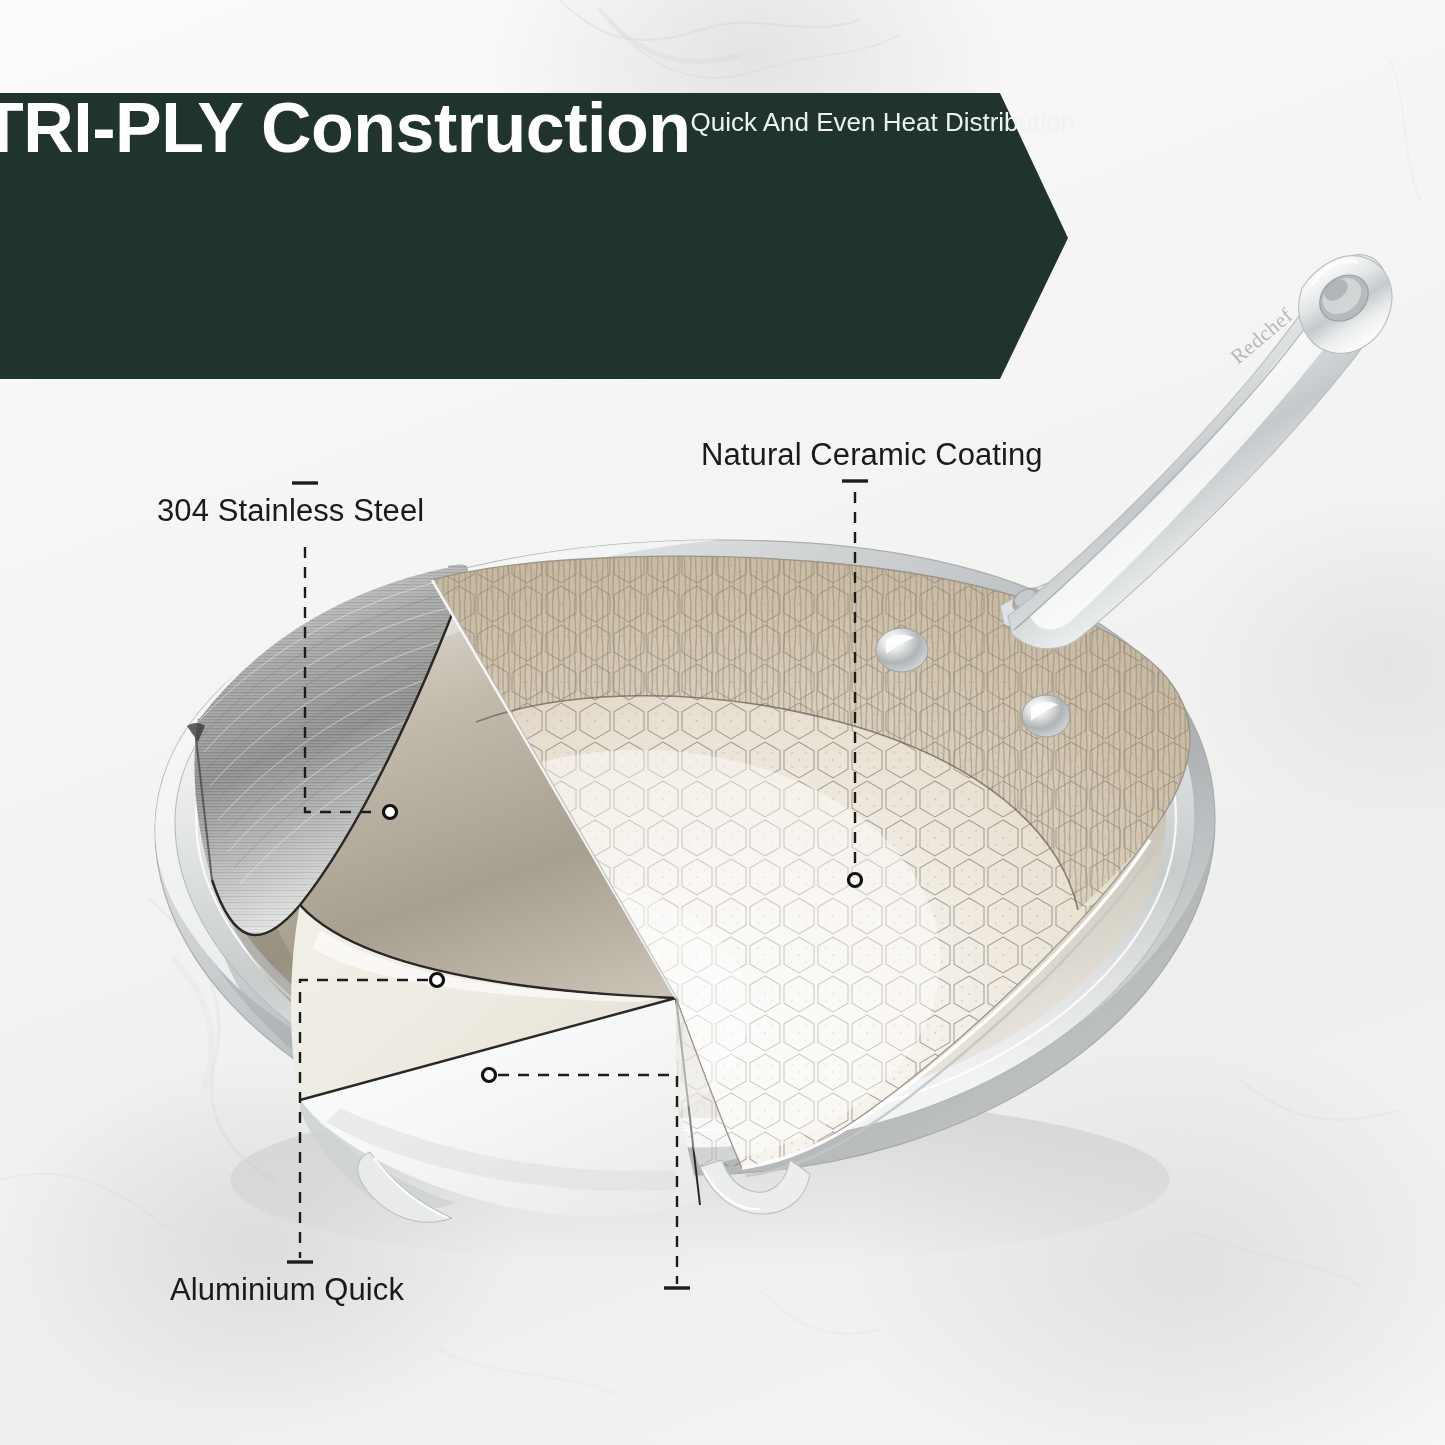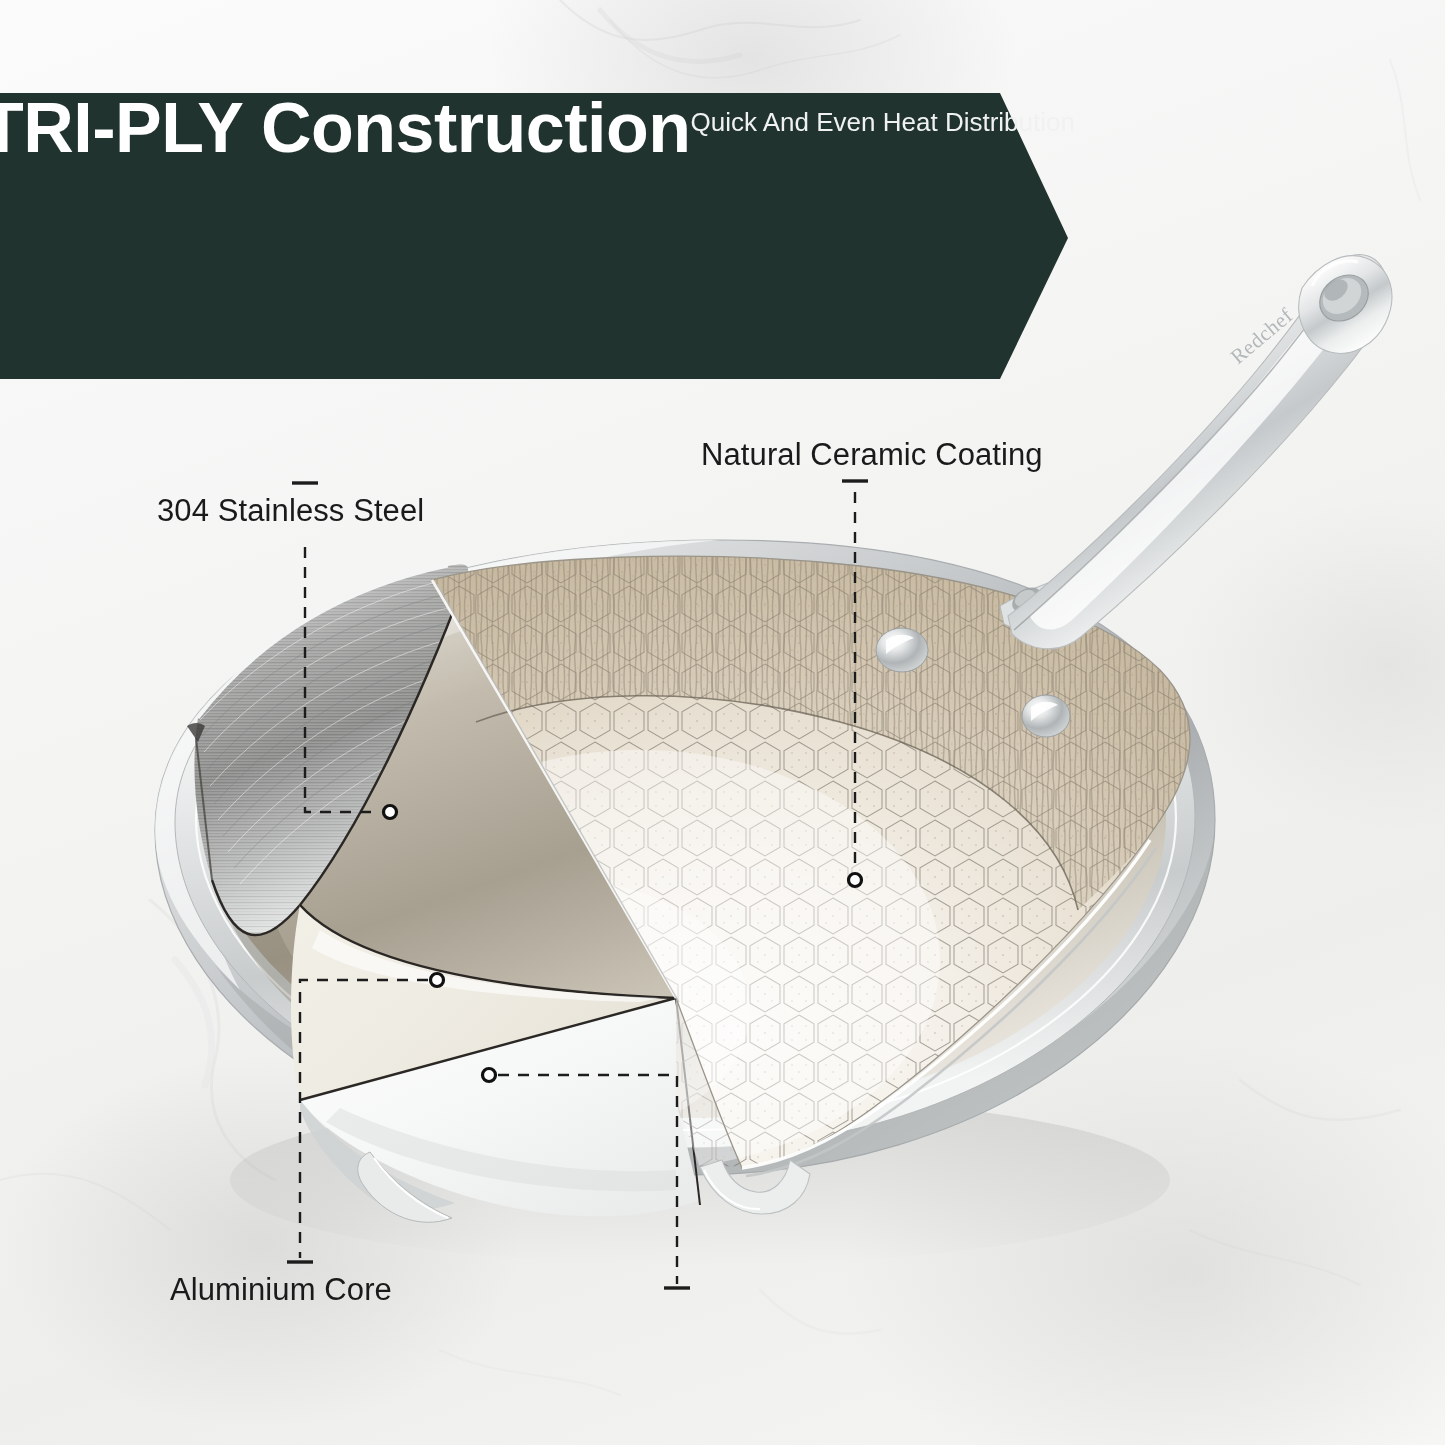--- a/index.html
+++ b/index.html
@@ -455,15 +455,15 @@
       <polygon points="0,0 1000,0 1068,145 1000,286 0,286" fill="#20332f"></polygon>
     </svg>
     <div class="banner-text">
       <div class="ttl">TRI-PLY Construction</div>
       <div class="sub">Quick And Even Heat Distribution</div>
     </div>
   </div>
 
   <div class="lbl" id="lbl-ceramic">Natural Ceramic Coating</div>
   <div class="lbl" id="lbl-304">304 Stainless Steel</div>
-  <div class="lbl" id="lbl-alu">Aluminium Core</div>
+  <div class="lbl" id="lbl-alu">Aluminium Quick</div>
 
 </div>
 
 </body></html>

